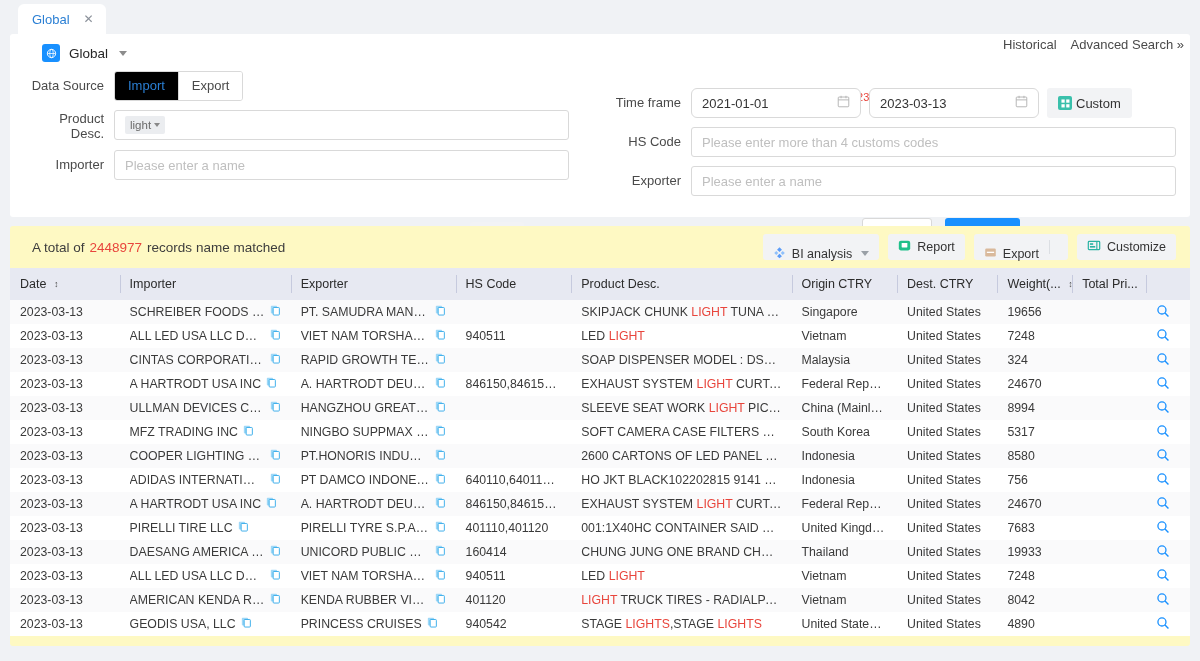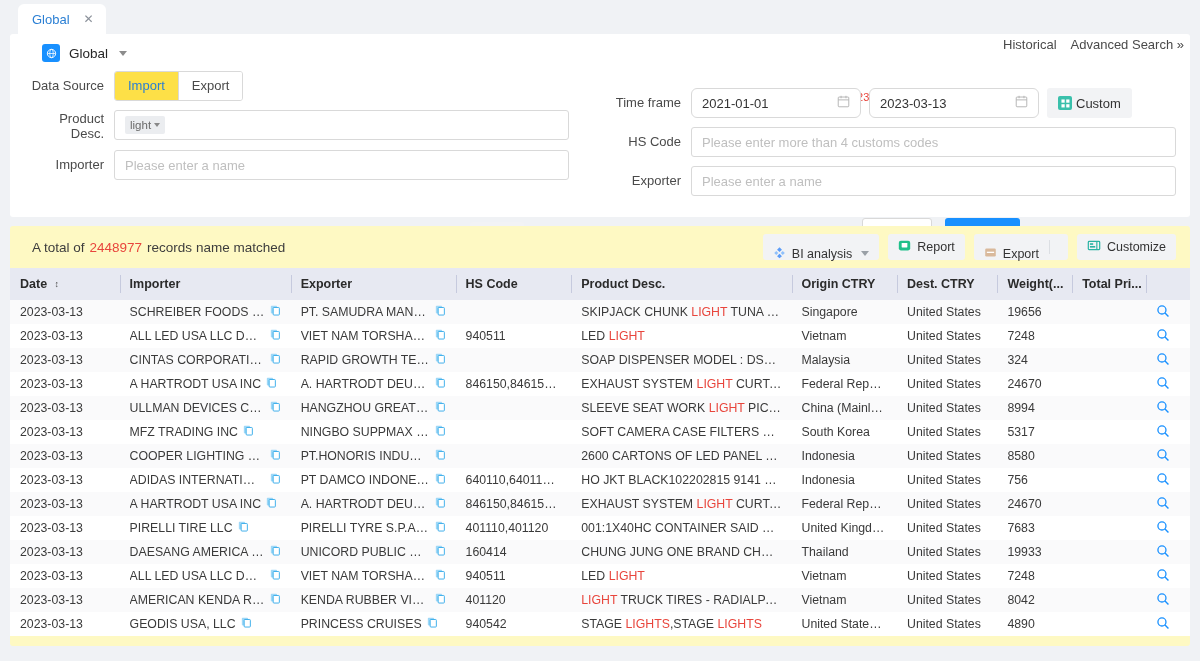--- a/index.html
+++ b/index.html
@@ -103,21 +103,21 @@
     flex-shrink: 0;
   }
   .seg div {
     padding: 0 13px;
     line-height: 28px;
     font-size: 13px;
     cursor: pointer;
     background: #fff;
     color: #4a4a4a;
   }
-  .seg div.active { background: #fde047; color: #2a7fd4; }
+  .seg div.active { background: #000000; color: #2a7fd4; }
   .seg div + div { border-left: 1px solid #d9d9d9; }
 
   .inp {
     height: 30px;
     border: 1px solid #d9d9d9;
     border-radius: 3px;
     background: #fff;
     display: flex;
     align-items: center;
     padding: 0 10px;
@@ -257,21 +257,21 @@
   .split { display: flex; background: #f2f3f5; border-radius: 3px; height: 26px; align-items:center;}
   .split .tbtn { background: transparent; margin-top: 13px; }
   .split .divider { width:1px; height:14px; background:#dcdfe3; }
   .split .capbtn { padding: 0 9px; display:flex;align-items:center; cursor:pointer;}
 
   table { border-collapse: collapse; width: 100%; table-layout: fixed; }
   thead th {
     background: #e7e9f2;
     height: 32px;
     font-size: 12.5px;
-    font-weight: bold;
+    font-weight: normal;
     color: #2b2b2b;
     text-align: left;
     padding: 0 10px;
     position: relative;
     white-space: nowrap;
   }
   thead th + th::before {
     content: "";
     position: absolute;
     left: 0; top: 7px;

